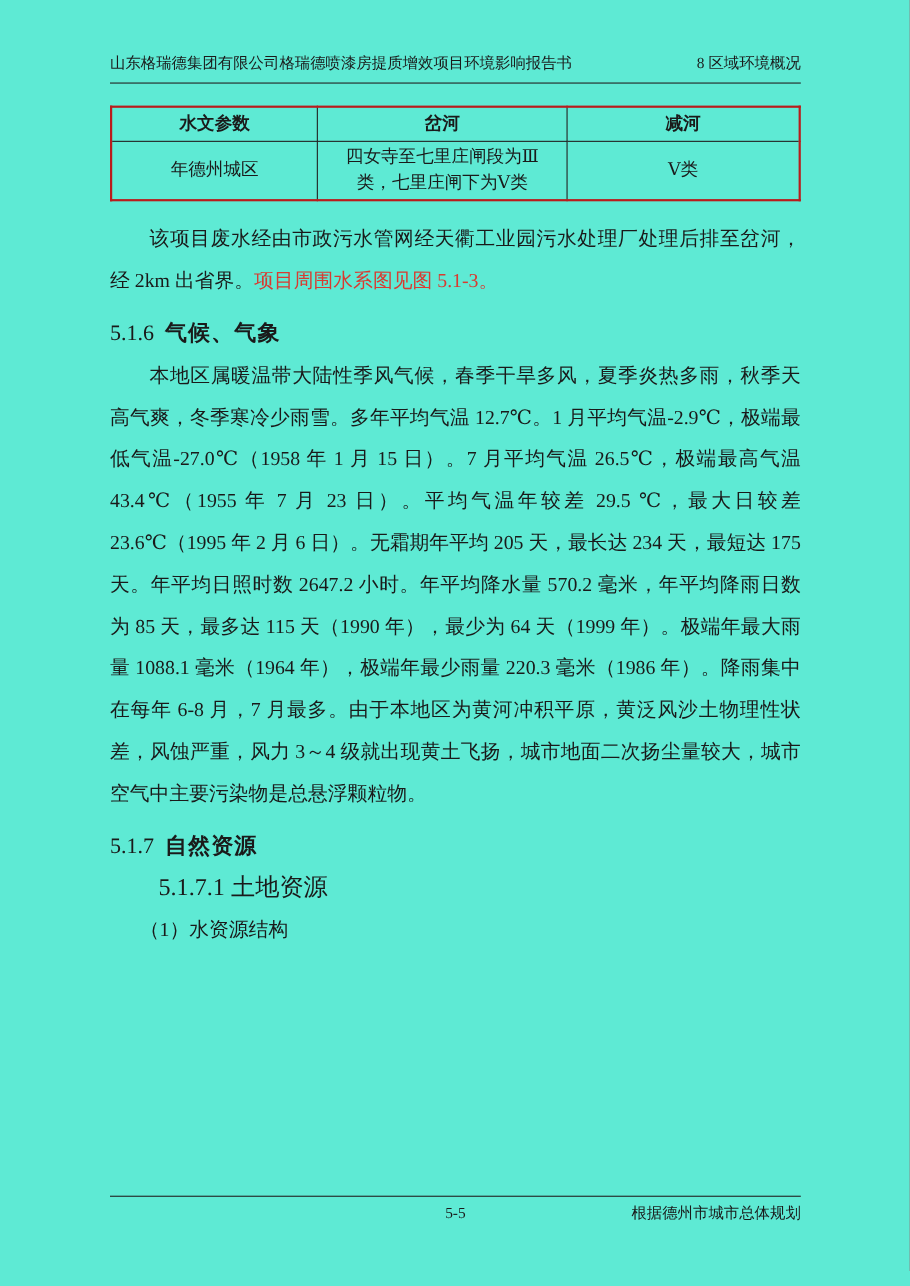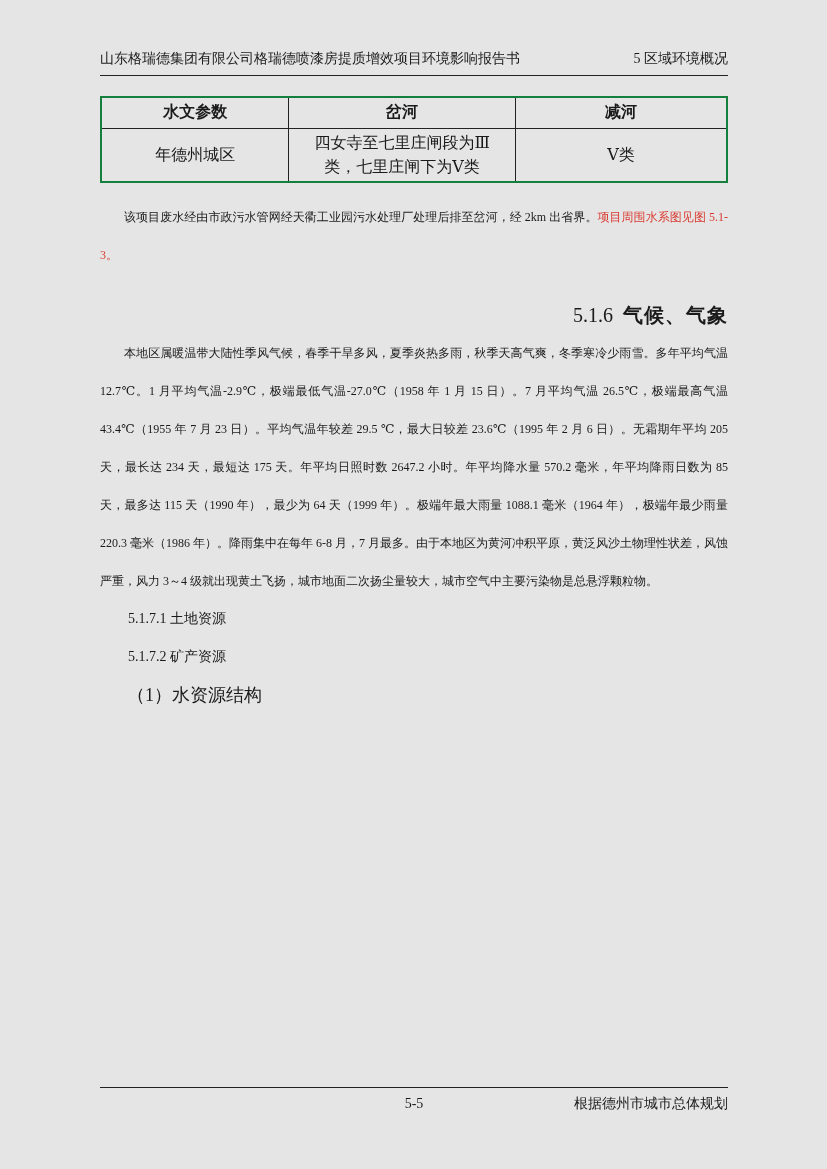--- a/index.html
+++ b/index.html
@@ -2,21 +2,21 @@
 <html><head>
 <meta charset="utf-8">
 <style>
   * { box-sizing: border-box; margin: 0; padding: 0; }
   html, body { background: #888; }
   .page {
     position: relative;
     width: 827px;
     height: 1169px;
     margin: 0 auto;
-    background: #e5e5e5;
+    background: #5eead4;
     overflow: hidden;
     font-family: "Liberation Serif", "DejaVu Serif", serif;
     color: #1a1a1a;
   }
   .content {
     padding: 50px 99px 0 100px;
   }
   
   .page-header {
     display: flex;
@@ -25,21 +25,21 @@
     font-size: 14px;
     line-height: 18px;
     padding-bottom: 7px;
     border-bottom: 1px solid #222;
   }
   
   table.datatable {
     width: 100%;
     margin-top: 20px;
     border-collapse: collapse;
-    border: 2px solid #15803d;
+    border: 2px solid #b91c1c;
     table-layout: fixed;
   }
   table.datatable th, table.datatable td {
     border: 1px solid #222;
     text-align: center;
     vertical-align: middle;
     font-size: 16px;
     padding: 2px 10px;
   }
   table.datatable th {
@@ -49,45 +49,44 @@
   }
   table.datatable td {
     height: 49px;
     line-height: 24px;
   }
   .col-param { width: 30%; }
   .col-cha   { width: 36.2%; }
   .col-jian  { width: 33.8%; }
   
   .para {
-    font-size: 12px;
+    font-size: 18px;
     line-height: 38px;
     text-align: justify;
     text-indent: 2em;
   }
   .intro-para { margin-top: 15px; }
   .red-text { color: #d93a30; }
   .section-heading {
-    margin: 26px 0 4px 0;
+    margin: 14px 0 4px 0;
     font-size: 20px;
     line-height: 30px;
-    text-align: right;
   }
   .section-heading .sec-num {
     font-family: "Liberation Serif", "DejaVu Serif", serif;
     font-weight: normal;
     margin-right: 10px;
   }
   .section-heading .sec-title {
     font-family: "Liberation Sans", "DejaVu Sans", sans-serif;
     font-weight: bold;
     letter-spacing: 1px;
   }
   .sub-heading {
-    font-size: 14px;
+    font-size: 22px;
     line-height: 38px;
     text-indent: 2em;
     text-align: left;
   }
   .item-heading {
     font-size: 18px;
     line-height: 38px;
     text-indent: 1.5em;
     text-align: left;
   }
@@ -114,21 +113,21 @@
   }
 </style>
 </head>
 <body>
 
 <div class="page">
   <div class="content">
 
     <div class="page-header">
       <span>山东格瑞德集团有限公司格瑞德喷漆房提质增效项目环境影响报告书</span>
-      <span>5 区域环境概况</span>
+      <span>8 区域环境概况</span>
     </div>
 
     <table class="datatable">
       <colgroup>
         <col class="col-param">
           <col class="col-cha">
           <col class="col-jian">
       </colgroup>
       <thead>
         <tr>
@@ -145,24 +144,24 @@
         </tr>
       </tbody>
     </table>
 
     <p class="para intro-para"><span>该项目废水经由市政污水管网经天衢工业园污水处理厂处理后排至岔河，经 2km 出省界。</span><span class="red-text" style="color: rgb(217, 58, 48);">项目周围水系图见图 5.1-3。</span></p>
 
     <h2 class="section-heading"><span class="sec-num">5.1.6</span><span class="sec-title">气候、气象</span></h2>
 
     <p class="para">本地区属暖温带大陆性季风气候，春季干旱多风，夏季炎热多雨，秋季天高气爽，冬季寒冷少雨雪。多年平均气温 12.7℃。1 月平均气温-2.9℃，极端最低气温-27.0℃（1958 年 1 月 15 日）。7 月平均气温 26.5℃，极端最高气温 43.4℃（1955 年 7 月 23 日）。平均气温年较差 29.5 ℃，最大日较差 23.6℃（1995 年 2 月 6 日）。无霜期年平均 205 天，最长达 234 天，最短达 175 天。年平均日照时数 2647.2 小时。年平均降水量 570.2 毫米，年平均降雨日数为 85 天，最多达 115 天（1990 年），最少为 64 天（1999 年）。极端年最大雨量 1088.1 毫米（1964 年），极端年最少雨量 220.3 毫米（1986 年）。降雨集中在每年 6-8 月，7 月最多。由于本地区为黄河冲积平原，黄泛风沙土物理性状差，风蚀严重，风力 3～4 级就出现黄土飞扬，城市地面二次扬尘量较大，城市空气中主要污染物是总悬浮颗粒物。</p>
 
+    <h2 class="section-heading"><span class="sec-num">5.1.7</span><span class="sec-title">自然资源</span></h2>
 
     <p class="sub-heading">5.1.7.1 土地资源</p>
 
-    <p class="sub-heading">5.1.7.2 矿产资源</p>
 
     <p class="item-heading">（1）水资源结构</p>
 
   </div>
 
   <div class="page-footer">
     <span class="page-num">5-5</span>
     <span class="company">根据德州市城市总体规划</span>
   </div>
 </div>

